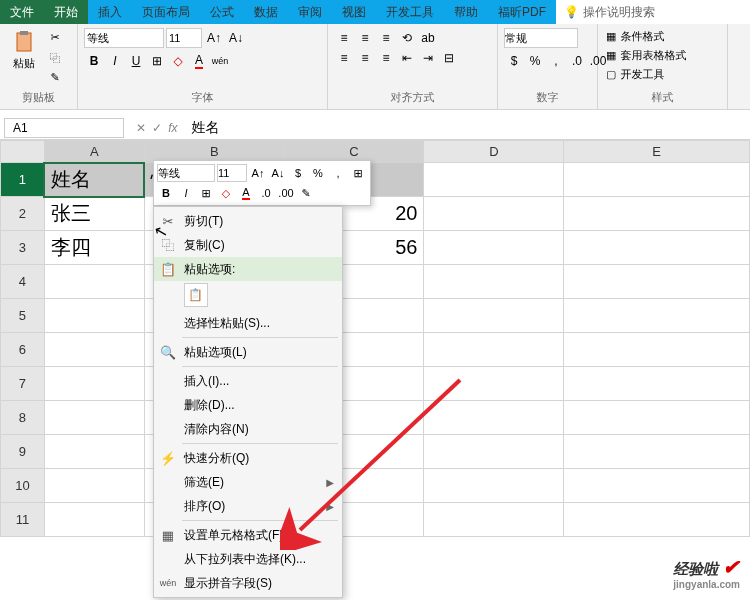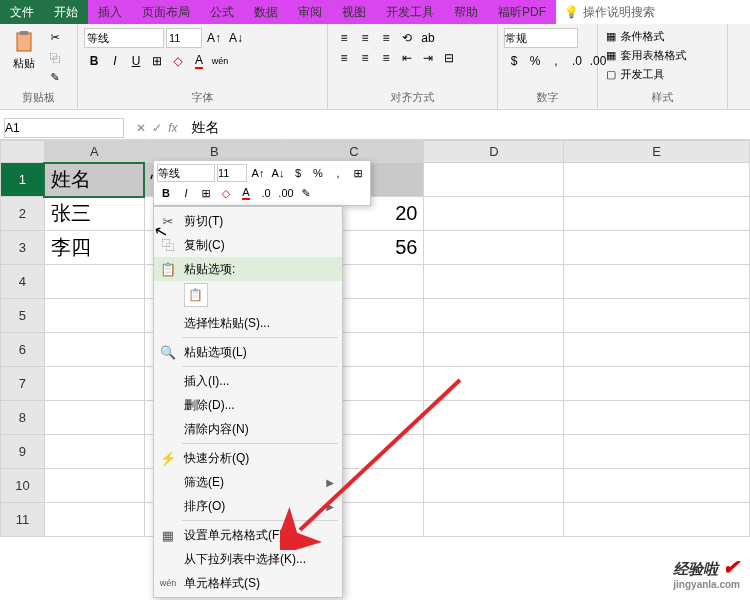--- a/index.html
+++ b/index.html
@@ -1,41 +1,41 @@
 <!DOCTYPE html>
 <html><head>
 <meta charset="utf-8">
 <style>
 *{box-sizing:border-box;margin:0;padding:0;font-family:"Microsoft YaHei",sans-serif}
 body{width:750px;height:600px;overflow:hidden;background:#fff;position:relative;font-size:12px}
 .tabs{display:flex;height:24px;background:#fff}
 .tab{padding:4px 10px;color:#fff;background:#217346;font-size:12px;cursor:pointer}
 .tab.file{background:#217346}
 .tab.active{background:#217346;color:#fff}
-.tab.normal{background:#d946ef;color:#333}
+.tab.normal{background:#0ea5e9;color:#333}
 .tell-me{display:flex;align-items:center;padding:0 8px;color:#666;gap:4px}
 .ribbon{height:86px;background:#f3f3f3;border-bottom:1px solid #d4d4d4;display:flex}
 .group{border-right:1px solid #d4d4d4;padding:4px 6px;display:flex;flex-direction:column;justify-content:space-between;position:relative}
 .group-label{text-align:center;font-size:11px;color:#666;padding-top:2px}
 .group-content{display:flex;gap:4px;align-items:flex-start}
 .big-btn{display:flex;flex-direction:column;align-items:center;padding:2px 6px;cursor:pointer}
 .big-btn .icon{width:24px;height:24px}
 .big-btn .lbl{font-size:11px;margin-top:2px}
 .small-col{display:flex;flex-direction:column;gap:2px}
 .small-btn{width:18px;height:18px;display:flex;align-items:center;justify-content:center;cursor:pointer;font-size:11px}
 .font-row{display:flex;gap:2px;align-items:center;margin-bottom:3px}
 .font-select{width:80px;height:20px;border:1px solid #ccc;background:#fff;font-size:11px;padding:0 2px}
 .size-select{width:36px;height:20px;border:1px solid #ccc;background:#fff;font-size:11px;padding:0 2px}
 .btn-row{display:flex;gap:1px}
 .rib-btn{min-width:20px;height:20px;display:flex;align-items:center;justify-content:center;cursor:pointer;font-size:12px;border:1px solid transparent}
 .nf-select{width:74px;height:20px;border:1px solid #ccc;background:#fff;font-size:11px}
 .styles-col{display:flex;flex-direction:column;gap:2px}
 .style-item{display:flex;align-items:center;gap:4px;font-size:11px;cursor:pointer;padding:1px 2px}
 .formula-bar{height:24px;border-bottom:1px solid #d4d4d4;display:flex;align-items:center;background:#fff;margin-top:6px}
-.name-box{width:120px;height:20px;border:1px solid #ccc;margin:0 4px;padding:0 0;font-size:12px;display:flex;align-items:center}
+.name-box{width:120px;height:20px;border:1px solid #ccc;margin:0 4px;padding:0 8px;font-size:12px;display:flex;align-items:center}
 .fb-btns{display:flex;gap:6px;padding:0 8px;color:#888}
 .fb-input{flex:1;padding:0 6px;font-size:14px}
 .sheet{position:relative}
 .grid{border-collapse:collapse;table-layout:fixed}
 .grid th,.grid td{border:1px solid #d4d4d4;font-weight:normal}
 .col-hdr{background:#e6e6e6;height:22px;font-size:13px;color:#333;text-align:center}
 .col-hdr.sel{background:#d2d2d2}
 .row-hdr{background:#e6e6e6;width:44px;text-align:center;font-size:13px;color:#333}
 .row-hdr.sel{background:#0e7240;color:#fff}
 .corner{background:#e6e6e6;width:44px;height:22px}
@@ -384,21 +384,21 @@
   <div class="cm-item">
       <span class="cm-icon">▦</span>
       <span class="cm-label">设置单元格格式(F)...</span>
     </div>
   <div class="cm-item">
       <span class="cm-icon"></span>
       <span class="cm-label">从下拉列表中选择(K)...</span>
     </div>
   <div class="cm-item">
       <span class="cm-icon" style="font-size:9px">wén</span>
-      <span class="cm-label">单元格样式(S)</span>
+      <span class="cm-label">显示拼音字段(S)</span>
     </div>
 </div>
 
 <svg class="arrow-svg" width="200" height="180">
   <defs>
       <marker id="ah" markerWidth="12" markerHeight="12" refX="2" refY="6" orient="auto">
         <path d="M0,0 L12,6 L0,12 L3,6 Z" fill="#e3262d"></path>
       </marker>
     </defs>
   <line x1="180" y1="10" x2="20" y2="160" stroke="#e3262d" stroke-width="4" marker-end="url(#ah)"></line>

